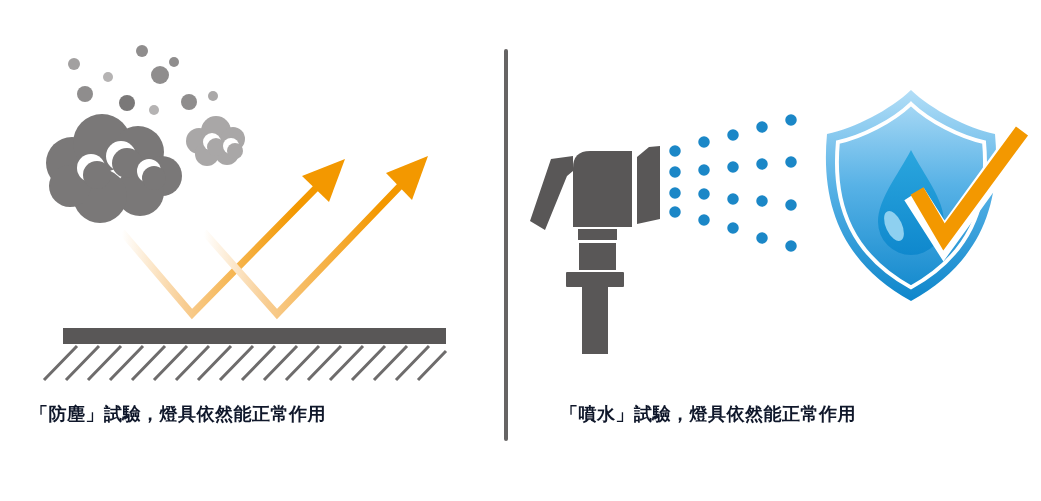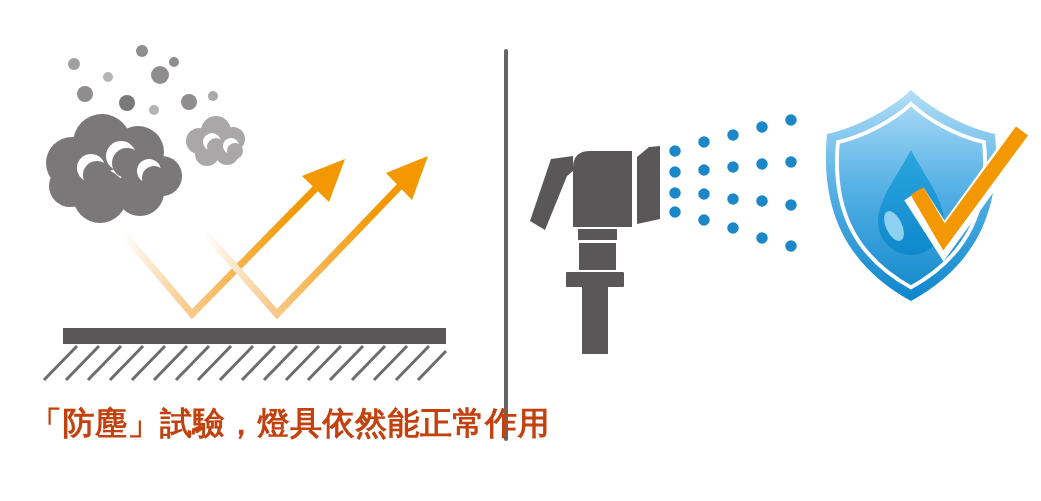--- a/index.html
+++ b/index.html
@@ -7,23 +7,23 @@
     position:relative;
     width:1041px;height:501px;
     background:#ffffff;
     overflow:hidden;
     font-family:"Liberation Sans","DejaVu Sans",sans-serif;
   }
   .art{position:absolute;left:0;top:0;}
   .caption{
     position:absolute;
     top:404px;
-    font-size:32px;
+    font-size:18px;
     font-weight:bold;
-    color:#c2410c;
+    color:#0f172a;
     letter-spacing:0.5px;
     white-space:nowrap;
     line-height:1.2;
   }
   .caption-left{left:30px;}
   .caption-right{left:560px;}
   .divider{
     position:absolute;
     left:504px;top:49px;
     width:4px;height:392px;
@@ -189,14 +189,15 @@
     <g fill="none">
       <path d="M914 194 L944 241 L1025 129" stroke="#ffffff" stroke-width="23" stroke-linejoin="miter"></path>
       <path d="M917 191 L944 237 L1022 131" stroke="#f39800" stroke-width="15" stroke-linejoin="miter"></path>
     </g>
   </svg>
 
   <div class="divider"></div>
 
   <div class="caption caption-left">「防塵」試驗，燈具依然能正常作用</div>
 
+  <div class="caption caption-right">「噴水」試驗，燈具依然能正常作用</div>
 
 </div>
 
 </body></html>

